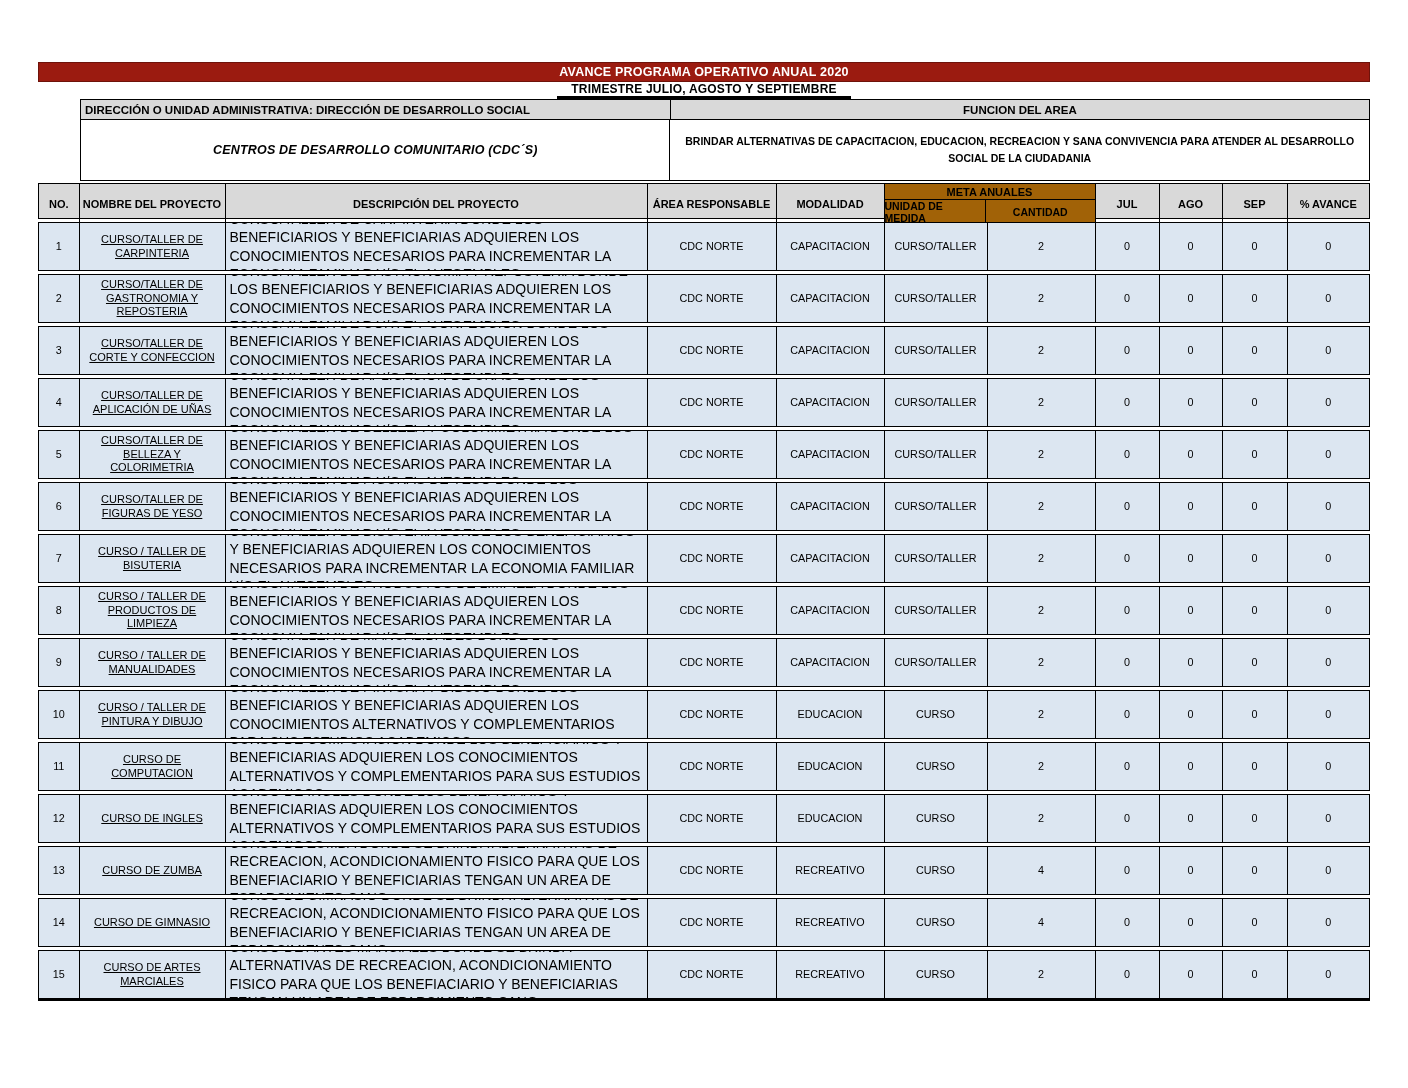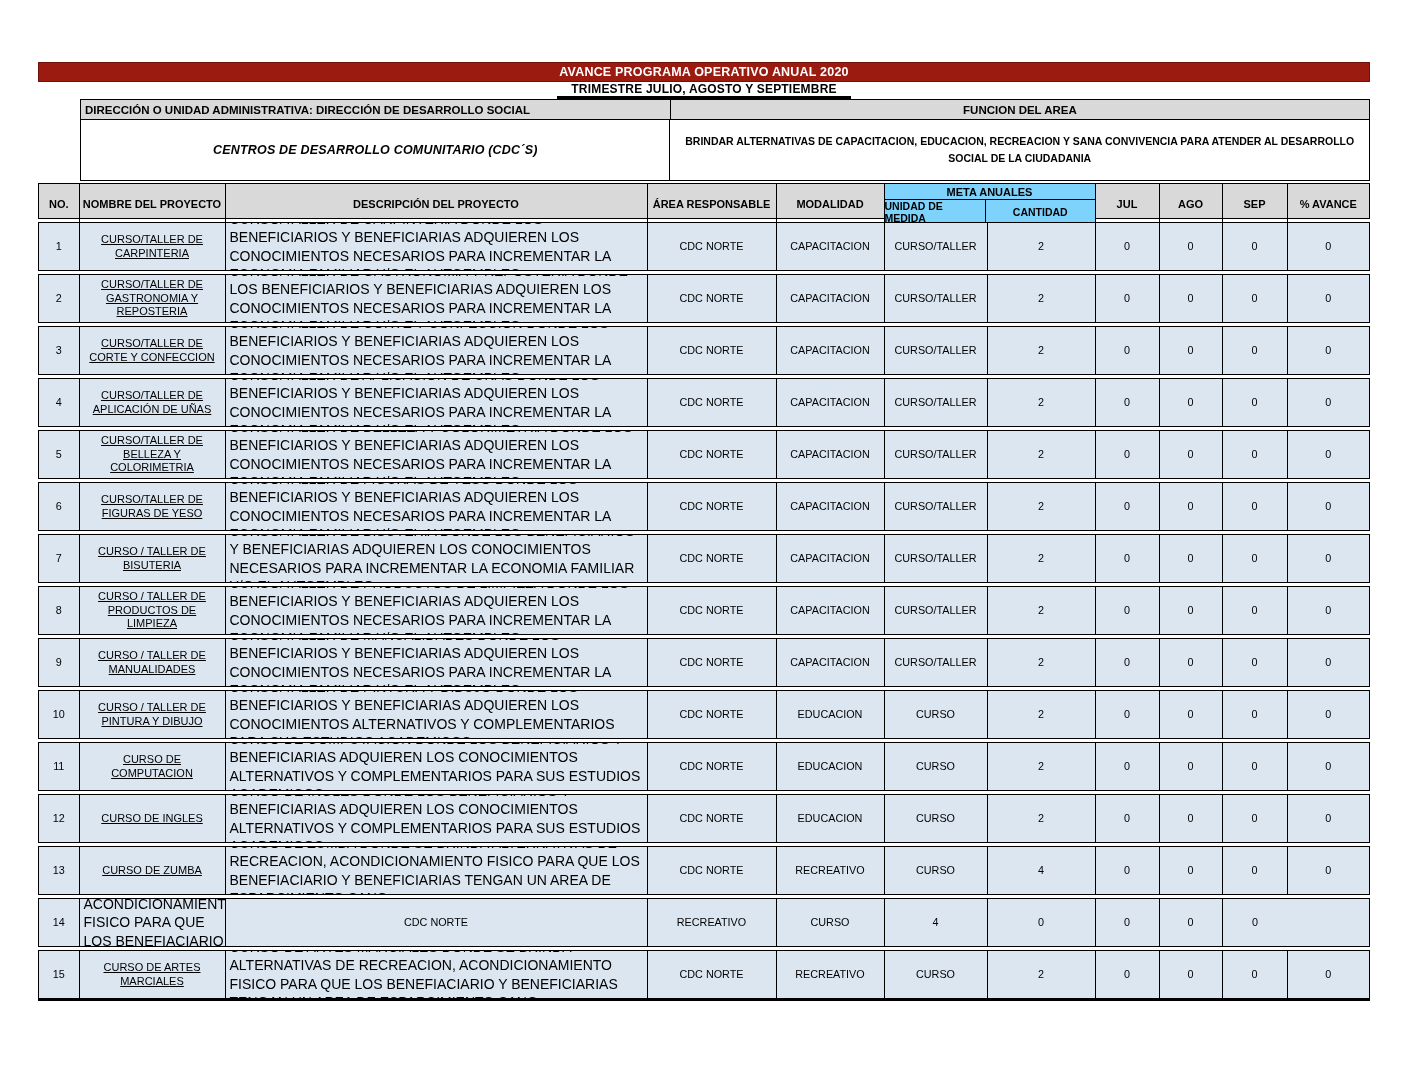--- a/index.html
+++ b/index.html
@@ -63,21 +63,21 @@
     background:var(--gray);
   }
   .th{
     border-right:1.5px solid var(--line);
     display:flex;align-items:center;justify-content:center;text-align:center;
     font-weight:bold;font-size:11px;
   }
   .th:last-child{border-right:none;}
   .meta-group{
     grid-column:6 / span 2;display:flex;flex-direction:column;
-    border-right:1.5px solid var(--line);background:#7dd3fc;
+    border-right:1.5px solid var(--line);background:#a16207;
   }
   .meta-top{
     height:16px;border-bottom:1.5px solid var(--line);
     display:flex;align-items:center;justify-content:center;
     font-weight:bold;font-size:11px;
   }
   .meta-bottom{flex:1;display:flex;}
   .meta-sub{
     display:flex;align-items:center;justify-content:center;
     font-weight:bold;font-size:10.5px;
@@ -308,20 +308,21 @@
         <div class="td">RECREATIVO</div>
         <div class="td">CURSO</div>
         <div class="td">4</div>
         <div class="td">0</div>
         <div class="td">0</div>
         <div class="td">0</div>
         <div class="td">0</div>
       </div>
       <div class="grid row">
         <div class="td">14</div>
+        <div class="td nombre">CURSO DE GIMNASIO</div>
         <div class="td desc">CURSO DE GIMNASIO DONDE SE BRINDA ALTERNATIVAS DE RECREACION, ACONDICIONAMIENTO FISICO PARA QUE LOS BENEFIACIARIO Y BENEFICIARIAS TENGAN UN AREA DE ESPARCIMIENTO SANO.</div>
         <div class="td">CDC NORTE</div>
         <div class="td">RECREATIVO</div>
         <div class="td">CURSO</div>
         <div class="td">4</div>
         <div class="td">0</div>
         <div class="td">0</div>
         <div class="td">0</div>
         <div class="td">0</div>
       </div>

